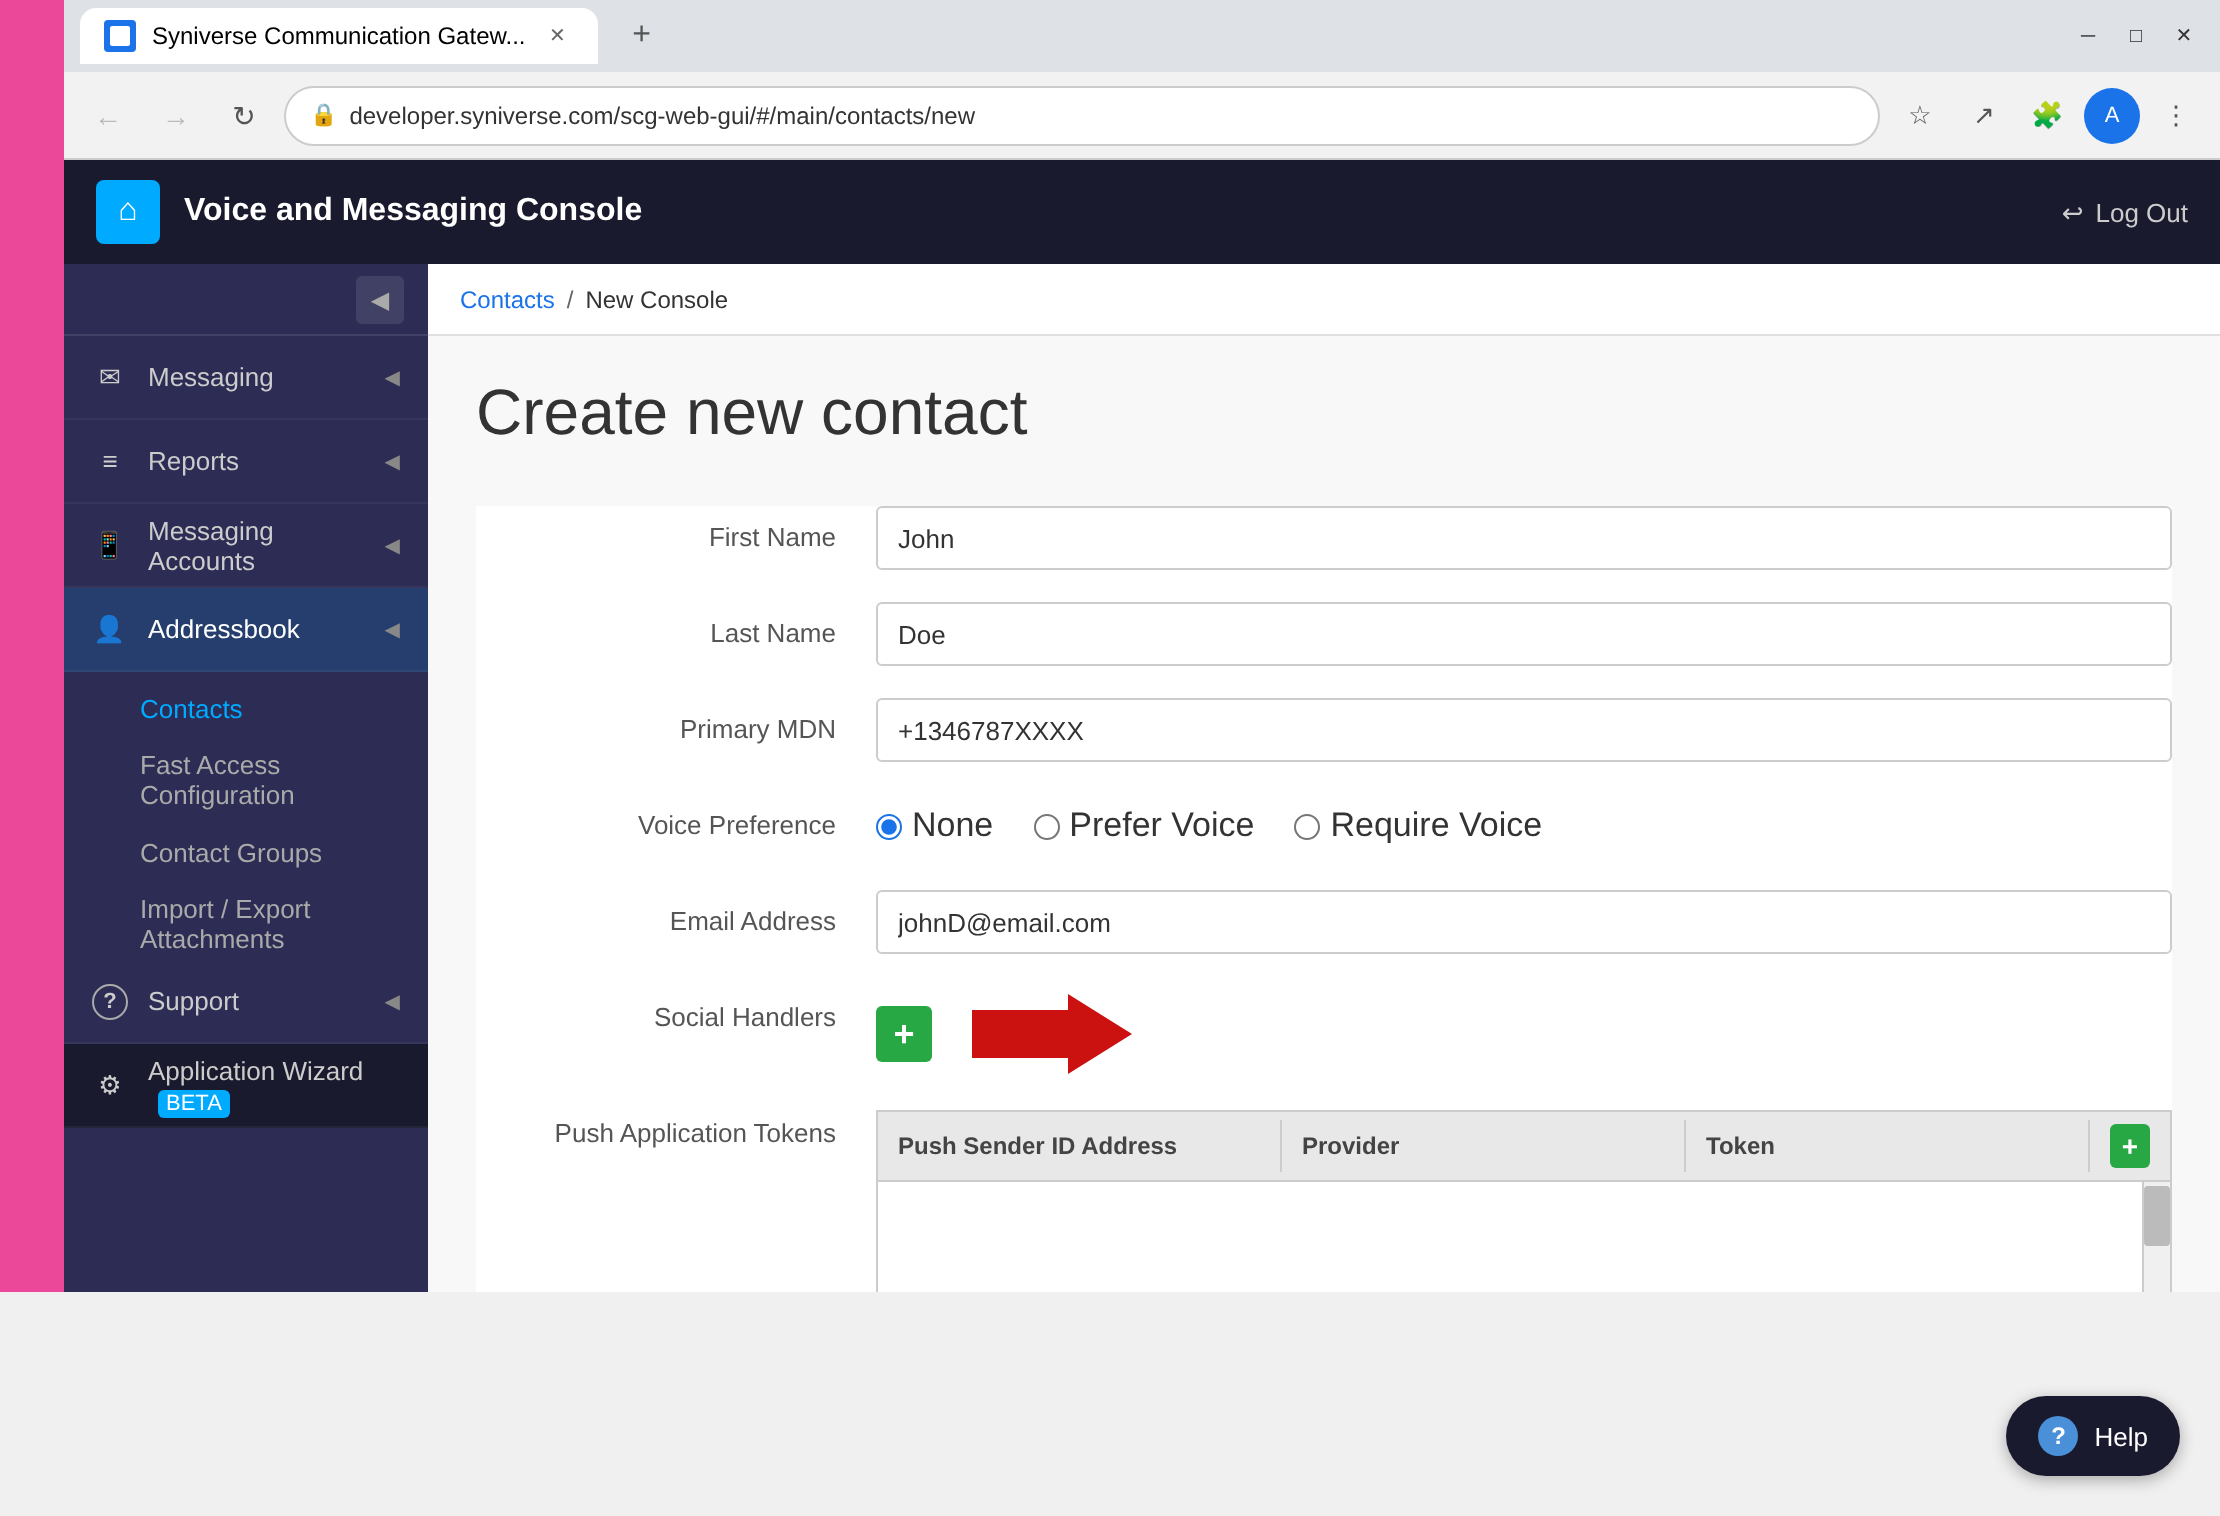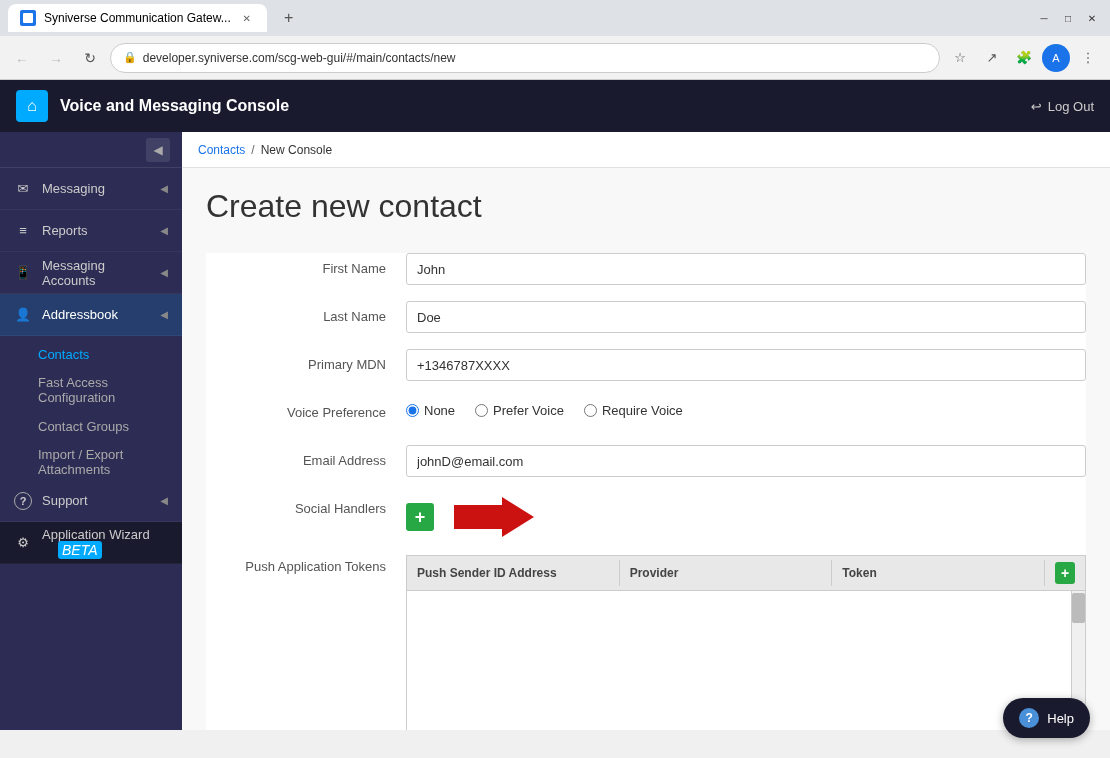--- a/index.html
+++ b/index.html
@@ -1,19 +1,19 @@
 <!DOCTYPE html>
 <html><head>
   <meta charset="utf-8">
   <style>
     * { box-sizing: border-box; margin: 0; padding: 0; }
     body { font-family: Arial, sans-serif; font-size: 13px; background: #f0f0f0; overflow: hidden; }
 
     
-    .browser-frame { width: 1110px; height: 730px; display: flex; flex-direction: column; background: #ec4899; }
+    .browser-frame { width: 1110px; height: 646px; display: flex; flex-direction: column; background: #ec4899; padding-left: 32px; }
     .browser-titlebar { height: 36px; background: #dee1e6; display: flex; align-items: center; padding: 0 8px; gap: 8px; }
     .browser-tab { background: #fff; border-radius: 8px 8px 0 0; padding: 0 12px; height: 28px; display: flex; align-items: center; gap: 8px; font-size: 12px; min-width: 180px; }
     .tab-favicon { width: 16px; height: 16px; background: #1a73e8; border-radius: 2px; display: flex; align-items: center; justify-content: center; }
     .tab-favicon-inner { width: 10px; height: 10px; background: #fff; border-radius: 1px; }
     .tab-close { width: 16px; height: 16px; border-radius: 50%; display: flex; align-items: center; justify-content: center; cursor: pointer; font-size: 10px; color: #666; margin-left: auto; }
     .new-tab-btn { width: 28px; height: 28px; border-radius: 50%; display: flex; align-items: center; justify-content: center; cursor: pointer; font-size: 16px; color: #555; }
     .window-controls { margin-left: auto; display: flex; gap: 4px; }
     .win-ctrl { width: 20px; height: 20px; display: flex; align-items: center; justify-content: center; cursor: pointer; font-size: 10px; color: #333; border-radius: 2px; }
 
     .browser-toolbar { height: 44px; background: #f2f2f2; display: flex; align-items: center; padding: 0 8px; gap: 6px; border-bottom: 1px solid #ccc; }
@@ -40,42 +40,42 @@
     .sidebar-toggle { height: 36px; display: flex; align-items: center; justify-content: flex-end; padding: 0 12px; border-bottom: 1px solid rgba(255,255,255,0.1); }
     .sidebar-toggle-btn { width: 24px; height: 24px; background: rgba(255,255,255,0.1); border-radius: 3px; display: flex; align-items: center; justify-content: center; cursor: pointer; color: #aaa; font-size: 12px; }
     .sidebar-item { height: 42px; display: flex; align-items: center; padding: 0 14px; cursor: pointer; color: #ccc; gap: 10px; border-bottom: 1px solid rgba(255,255,255,0.05); }
     .sidebar-item.active { background: rgba(0,170,255,0.15); color: #fff; }
     .sidebar-item-icon { width: 18px; height: 18px; display: flex; align-items: center; justify-content: center; flex-shrink: 0; }
     .sidebar-item-label { flex: 1; font-size: 13px; }
     .sidebar-item-arrow { font-size: 10px; color: #888; }
     .sidebar-sub-item { height: 36px; display: flex; align-items: center; padding: 0 14px 0 38px; cursor: pointer; color: #aaa; font-size: 13px; }
     .sidebar-sub-item.active { color: #00aaff; }
     .app-wizard-item { background: #1a1a2e; }
-    .beta-badge { background: #00aaff; color: #fff; font-size: 14px; padding: 1px 4px; border-radius: 3px; margin-left: 16px; font-style: italic; }
+    .beta-badge { background: #00aaff; color: #fff; font-size: 11px; padding: 1px 4px; border-radius: 3px; margin-left: 5px; }
 
     
     .main-content { flex: 1; display: flex; flex-direction: column; overflow: hidden; background: #f8f8f8; }
     .breadcrumb-bar { height: 36px; background: #fff; border-bottom: 1px solid #e0e0e0; display: flex; align-items: center; padding: 0 16px; gap: 6px; font-size: 12px; }
     .breadcrumb-link { color: #1a73e8; cursor: pointer; text-decoration: none; }
     .breadcrumb-sep { color: #666; }
     .breadcrumb-current { color: #333; }
 
     .content-area { flex: 1; padding: 20px 24px; overflow-y: auto; }
     .page-title { font-size: 32px; font-weight: 400; color: #333; margin-bottom: 28px; }
 
     .form-container { background: #fff; }
     .form-row { display: flex; align-items: flex-start; margin-bottom: 14px; min-height: 34px; justify-content: flex-end; }
     .form-label { width: 200px; flex-shrink: 0; text-align: right; padding-right: 20px; padding-top: 8px; color: #555; font-size: 13px; }
     .form-control-wrap { flex: 1; }
     .form-input { width: 100%; height: 32px; border: 1px solid #ccc; border-radius: 3px; padding: 0 10px; font-size: 13px; color: #333; outline: none; }
 
     .radio-group { display: flex; align-items: center; gap: 20px; padding-top: 6px; }
     .radio-option { display: flex; align-items: center; gap: 5px; cursor: pointer; }
     .radio-option input[type="radio"] { accent-color: #1a73e8; cursor: pointer; }
-    .radio-label { font-size: 13px; color: #333; }
+    .radio-label { font-size: 17px; color: #333; }
 
     .social-handlers-row { display: flex; align-items: center; gap: 12px; padding-top: 4px; }
     .add-btn { width: 28px; height: 28px; background: #28a745; border: none; border-radius: 3px; display: flex; align-items: center; justify-content: center; cursor: pointer; color: #fff; font-size: 18px; font-weight: bold; }
 
     .push-tokens-section { margin-top: 4px; }
     .push-tokens-header { display: flex; align-items: center; background: #e8e8e8; border: 1px solid #ccc; border-bottom: none; }
     .push-tokens-col { flex: 1; padding: 6px 10px; font-size: 12px; font-weight: 600; color: #444; border-right: 1px solid #ccc; }
     .push-tokens-col:last-child { border-right: none; }
     .push-tokens-col.add-col { width: 40px; flex: none; display: flex; align-items: center; justify-content: center; }
     .push-tokens-body { border: 1px solid #ccc; min-height: 220px; background: #fff; overflow: hidden; position: relative; }

